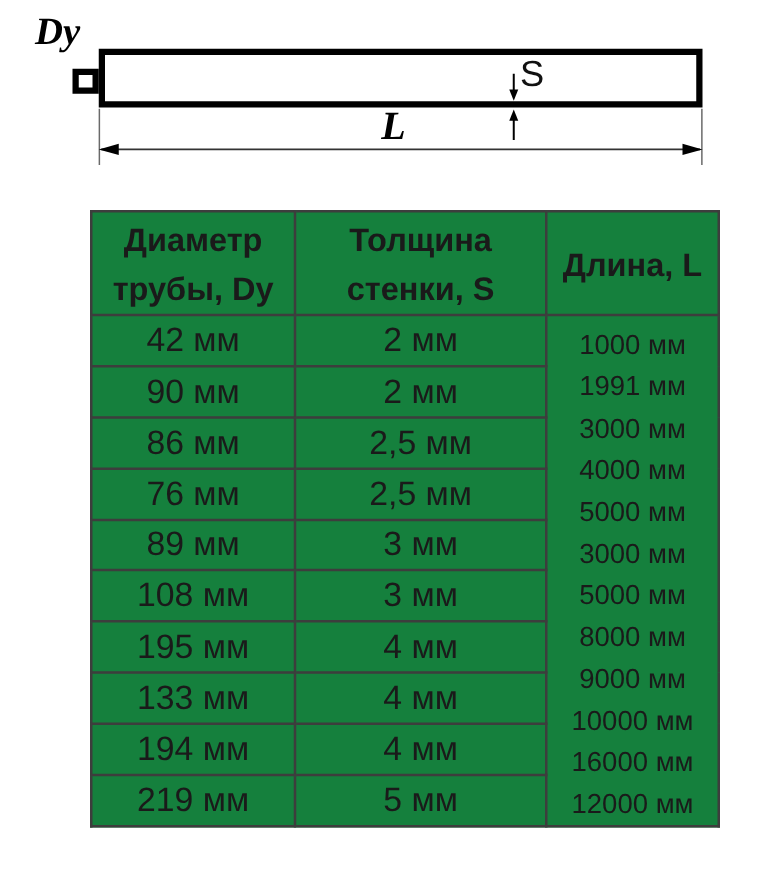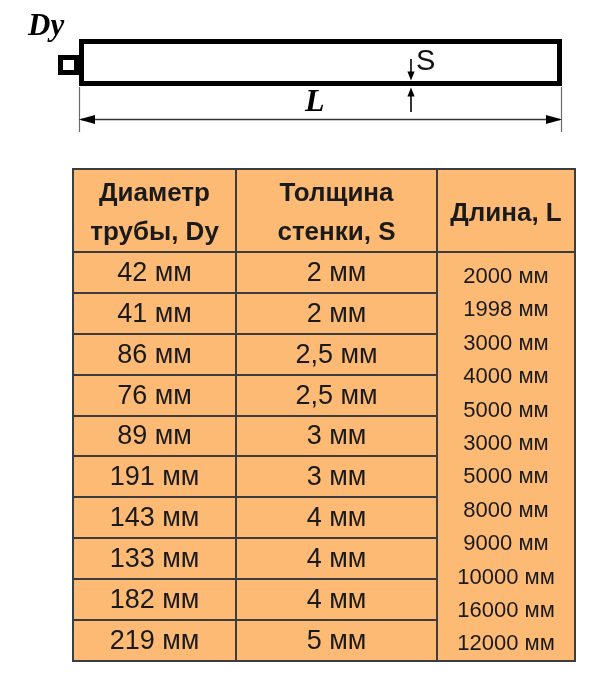--- a/index.html
+++ b/index.html
@@ -35,21 +35,21 @@
     font-style: italic; font-weight: bold;
     font-size: 32px; line-height: 1; color: #000;
   }
 
   
   .table-wrap { position: absolute; left: 60px; top: 168px; }
   table.spec {
     border-collapse: collapse;
     table-layout: fixed;
     width: 502px;
-    background: #fdba74;
+    background: #15803d;
   }
   table.spec col.c1 { width: 163px; }
   table.spec col.c2 { width: 201px; }
   table.spec col.c3 { width: 138px; }
   table.spec th, table.spec td {
     border: 2px solid #3d3d3d;
     text-align: center;
     padding: 0;
     overflow: hidden;
   }
@@ -127,65 +127,65 @@
             <span>стенки, S</span>
           </th>
           <th>Длина, L</th>
         </tr>
 
         <tr class="data">
           <td>42 мм</td>
           <td>2 мм</td>
           <td class="len-cell" rowspan="10">
             <div class="len-list">
-              <div class="len-line">2000 мм</div>
-              <div class="len-line">1998 мм</div>
+              <div class="len-line">1000 мм</div>
+              <div class="len-line">1991 мм</div>
               <div class="len-line">3000 мм</div>
               <div class="len-line">4000 мм</div>
               <div class="len-line">5000 мм</div>
               <div class="len-line">3000 мм</div>
               <div class="len-line">5000 мм</div>
               <div class="len-line">8000 мм</div>
               <div class="len-line">9000 мм</div>
               <div class="len-line">10000 мм</div>
               <div class="len-line">16000 мм</div>
               <div class="len-line">12000 мм</div>
             </div>
           </td>
         </tr>
         <tr class="data">
-          <td>41 мм</td>
+          <td>90 мм</td>
           <td>2 мм</td>
         </tr>
         <tr class="data">
           <td>86 мм</td>
           <td>2,5 мм</td>
         </tr>
         <tr class="data">
           <td>76 мм</td>
           <td>2,5 мм</td>
         </tr>
         <tr class="data">
           <td>89 мм</td>
           <td>3 мм</td>
         </tr>
         <tr class="data">
-          <td>191 мм</td>
+          <td>108 мм</td>
           <td>3 мм</td>
         </tr>
         <tr class="data">
-          <td>143 мм</td>
+          <td>195 мм</td>
           <td>4 мм</td>
         </tr>
         <tr class="data">
           <td>133 мм</td>
           <td>4 мм</td>
         </tr>
         <tr class="data">
-          <td>182 мм</td>
+          <td>194 мм</td>
           <td>4 мм</td>
         </tr>
         <tr class="data">
           <td>219 мм</td>
           <td>5 мм</td>
         </tr>
       </tbody>
     </table>
   </div>
 

